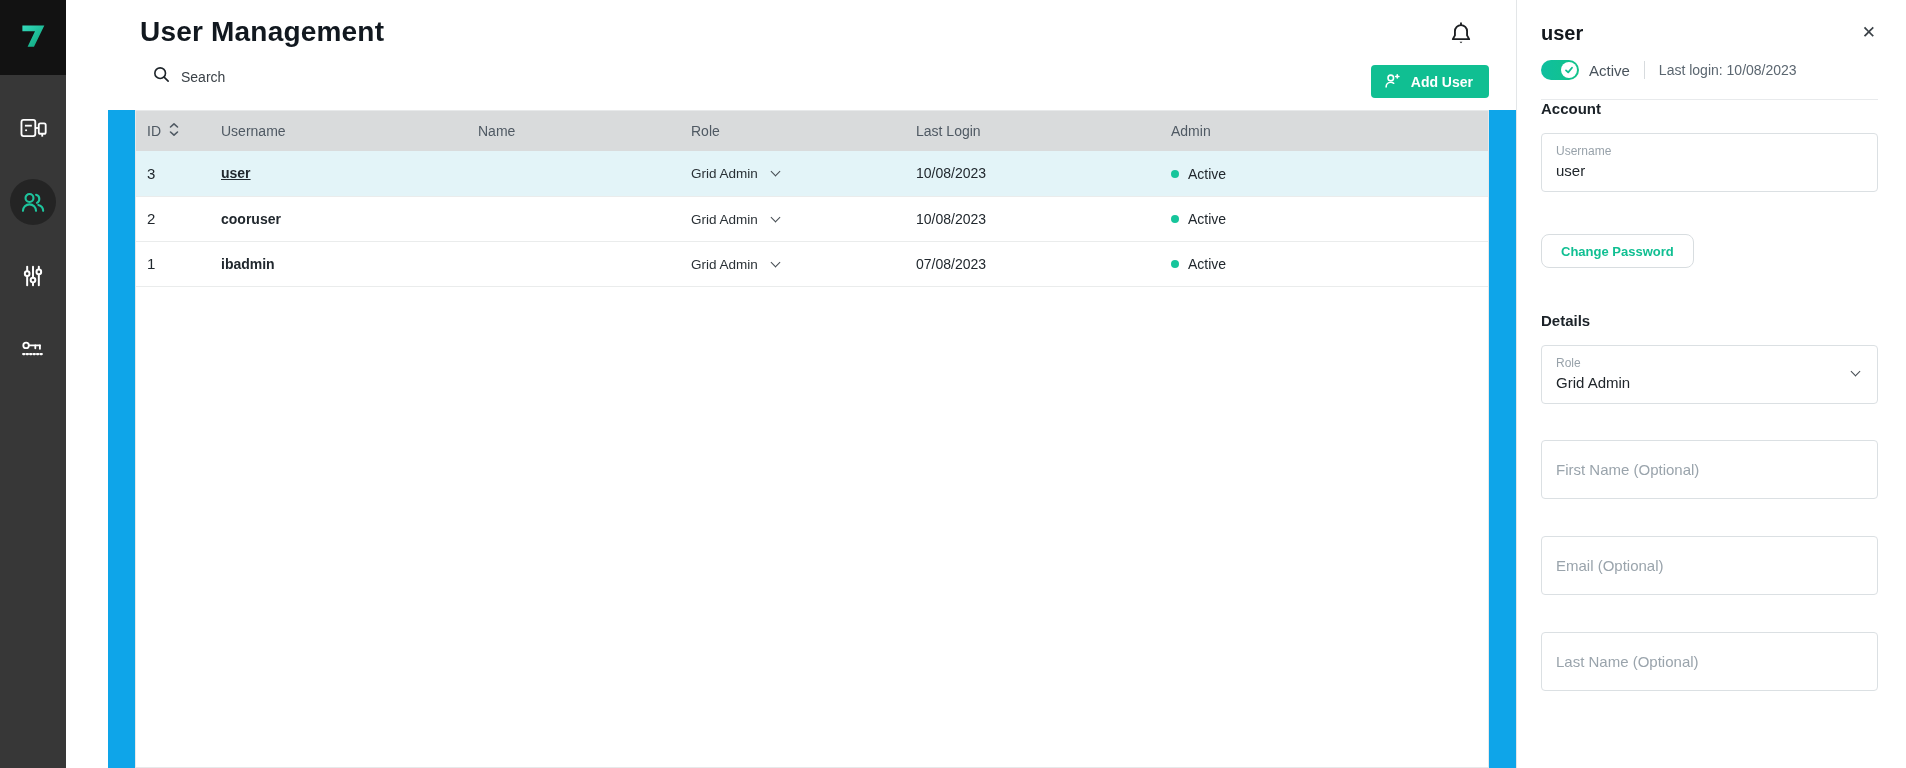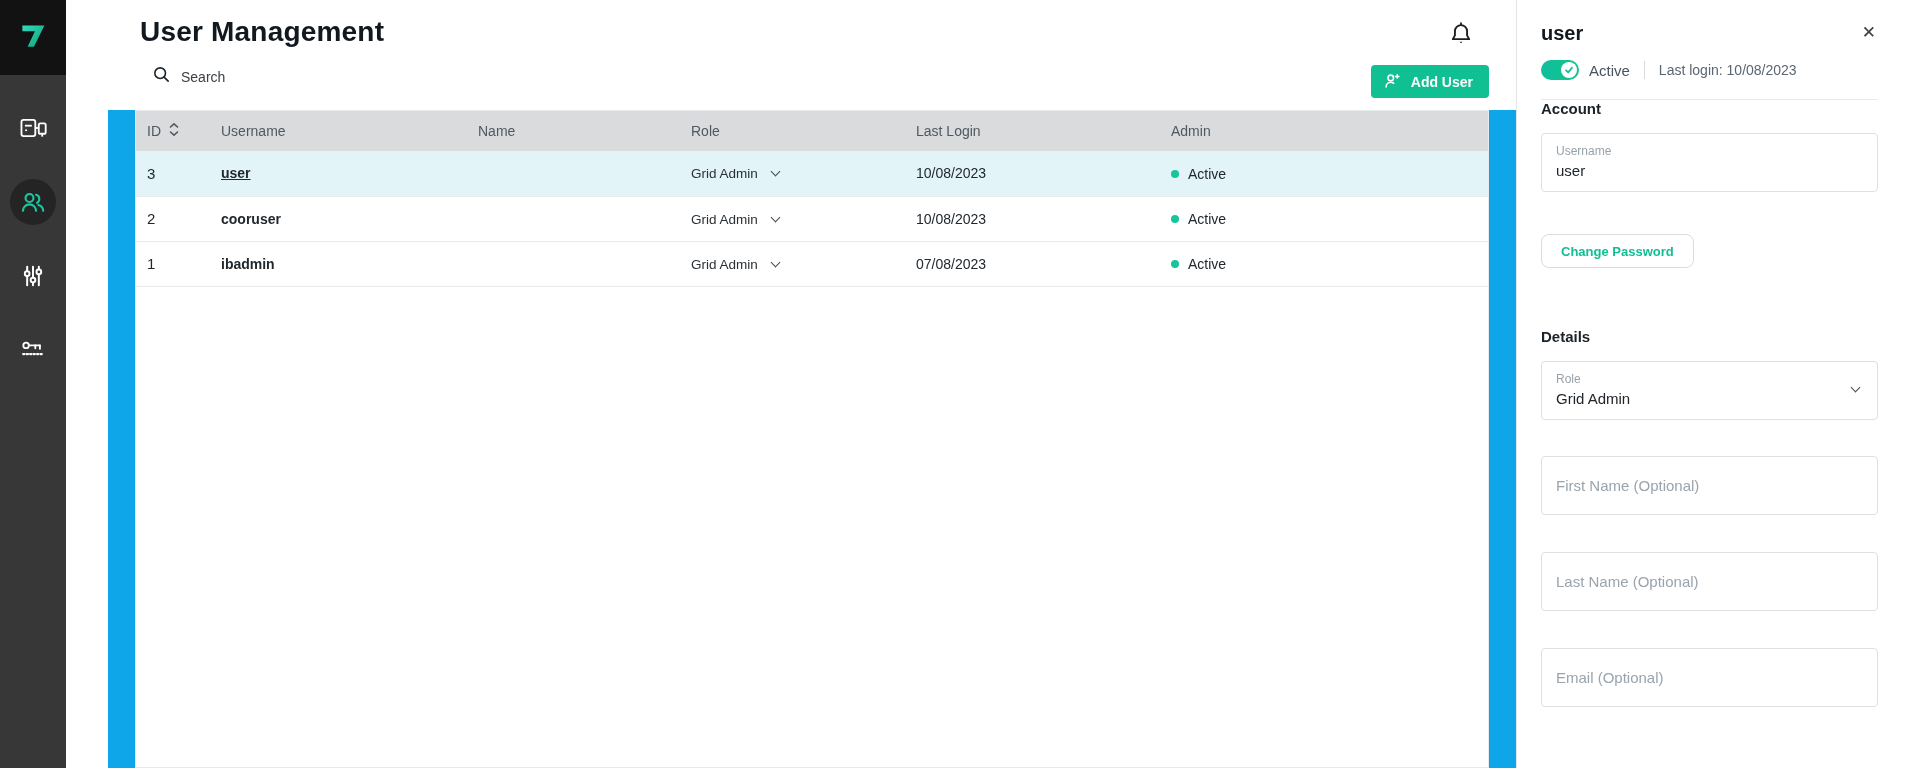--- a/index.html
+++ b/index.html
@@ -54,21 +54,21 @@
   .status-row { display:flex; align-items:center; margin-top:15px; }
   .toggle { width:38px; height:20px; border-radius:10px; background:linear-gradient(90deg,#0fbf9f,#13c389); position:relative; cursor:pointer; flex:0 0 38px; }
   .knob { position:absolute; right:2px; top:2px; width:16px; height:16px; border-radius:50%; background:#fff; display:flex; align-items:center; justify-content:center; }
   .knob svg { display:block; }
   .status-label { font-size:15px; color:#49535c; margin-left:10px; }
   .vdiv { width:1px; height:18px; background:#d7dbde; margin:0 14px; }
   .lastlogin { font-size:14px; color:#5b6670; }
   .hr { height:1px; background:#e8eaec; margin-top:19px; }
   .section-h { font-size:15px; font-weight:700; color:#1b2228; }
   .sec-account { }
-  .sec-details { margin-top:60px; }
+  .sec-details { margin-top:44px; }
 
   .fieldbox { margin-top:16px; border:1px solid #dbe0e3; border-radius:4px; height:59px; padding:10px 14px; position:relative; background:#fff; }
   .fieldbox .flabel { display:block; font-size:12px; color:#98a2aa; }
   .fieldbox .fvalue { display:block; font-size:15px; color:#20262b; margin-top:4px; }
   .fieldbox.select { cursor:pointer; }
   .fieldbox .chev { position:absolute; right:18px; top:26px; }
 
   .cp-btn { margin-top:42px; background:#fff; border:1px solid #d8dde0; border-radius:8px; padding:0 19px; height:34px;
     color:#10BF92; font-size:13px; font-weight:700; font-family:inherit; cursor:pointer; }
 
@@ -296,15 +296,15 @@
 
   <div class="section-h sec-details">Details</div>
 
   <div class="fieldbox select">
     <span class="flabel">Role</span>
     <span class="fvalue">Grid Admin</span>
     <span class="chev"></span>
   </div>
 
   <input class="txtinput first-gap" type="text" placeholder="First Name (Optional)" style="">
+  <input class="txtinput" type="text" placeholder="Email (Optional)" style="">
   <input class="txtinput" type="text" placeholder="Last Name (Optional)" style="">
-  <input class="txtinput" type="text" placeholder="Email (Optional)" style="">
 </div>
 
 </body></html>

